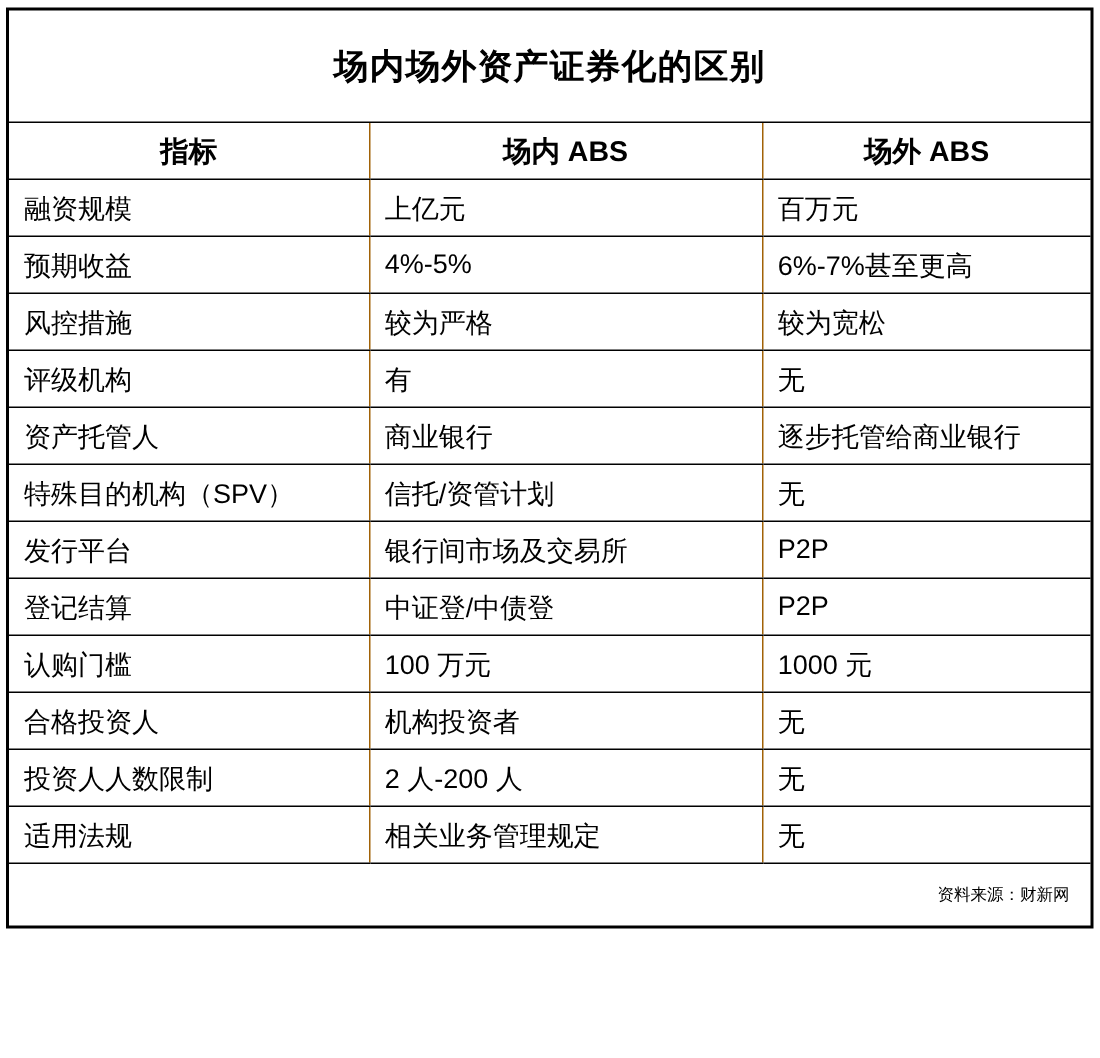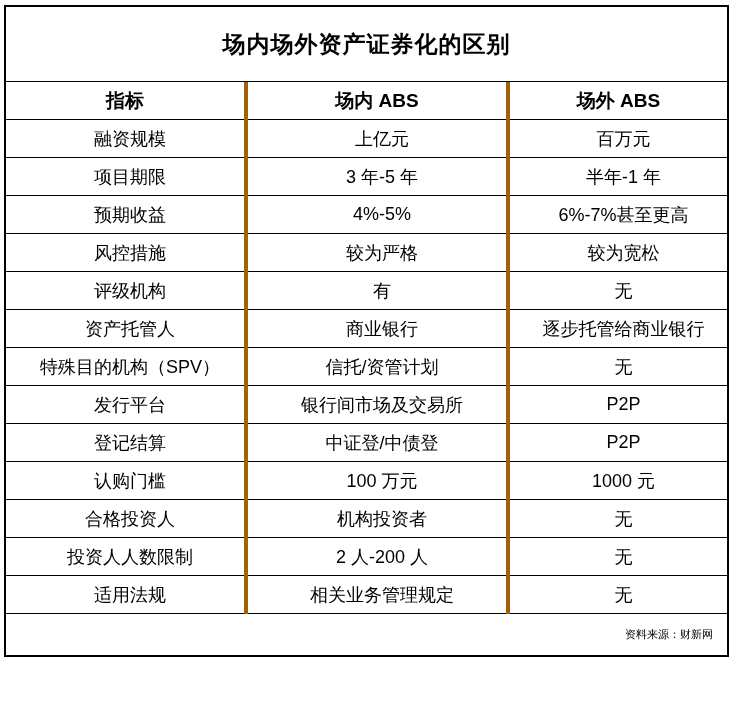--- a/index.html
+++ b/index.html
@@ -48,24 +48,24 @@
     font-size: 18px;
     padding: 0;
     margin-top: 48px;
   }
   table.cmp th {
     font-weight: bold;
     font-size: 19px;
     text-align: center;
   }
   table.cmp th + th, table.cmp td + td {
-    border-left: 4px solid #a16207;
+    border-left: 1px solid #a16207;
   }
   table.cmp td {
-    text-align: center;
+    text-align: left;
     padding-left: 10px;
     font-weight: normal;
   }
   .table-footer {
     height: 41px;
     display: flex;
     align-items: center;
     justify-content: flex-end;
     padding-right: 14px;
     font-size: 11px;
@@ -90,25 +90,20 @@
           <th>指标</th>
           <th>场内 ABS</th>
           <th>场外 ABS</th>
         </tr>
       </thead>
       <tbody>
           <tr>
             <td>融资规模</td>
             <td>上亿元</td>
             <td>百万元</td>
-          </tr>
-          <tr>
-            <td>项目期限</td>
-            <td>3 年-5 年</td>
-            <td>半年-1 年</td>
           </tr>
           <tr>
             <td>预期收益</td>
             <td>4%-5%</td>
             <td>6%-7%甚至更高</td>
           </tr>
           <tr>
             <td>风控措施</td>
             <td>较为严格</td>
             <td>较为宽松</td>

